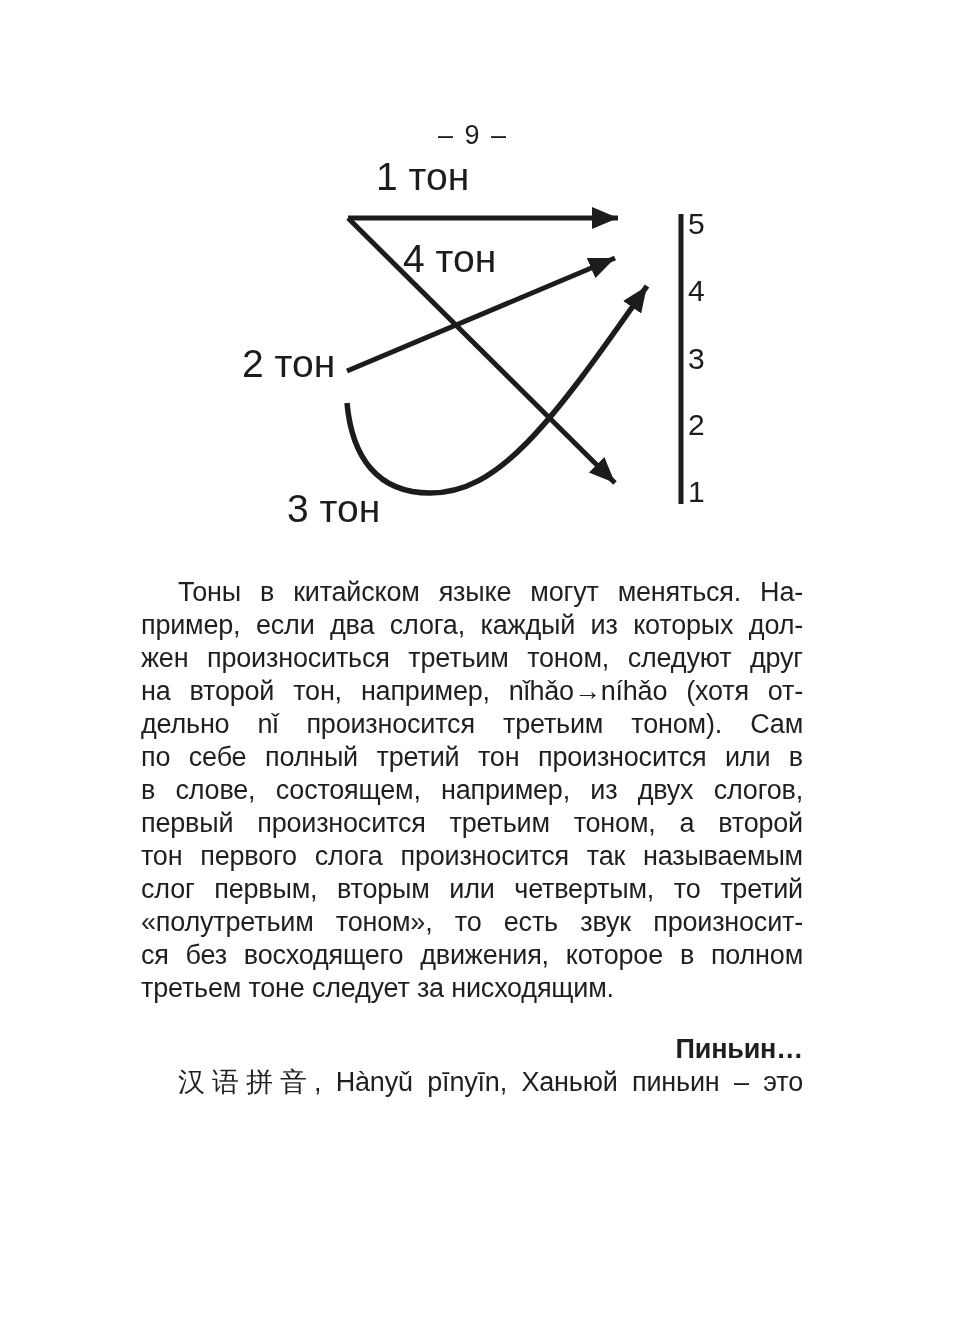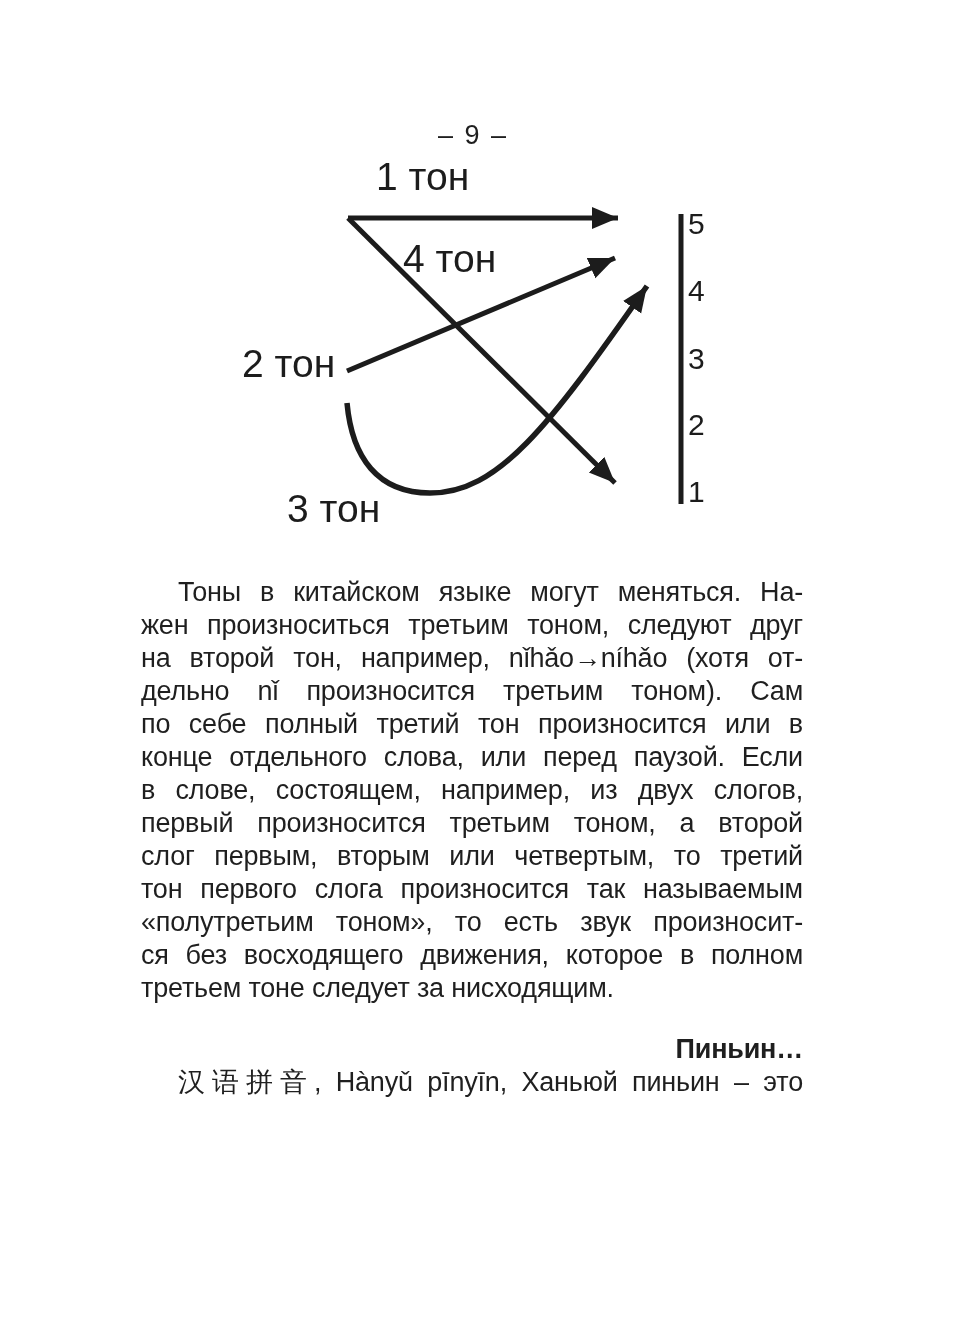--- a/index.html
+++ b/index.html
@@ -113,29 +113,29 @@
 
     <div class="scale-num sn-0">5</div>
     <div class="scale-num sn-1">4</div>
     <div class="scale-num sn-2">3</div>
     <div class="scale-num sn-3">2</div>
     <div class="scale-num sn-4">1</div>
   </div>
 
   <div class="text-block">
     <div class="ln first">Тоны в китайском языке могут меняться. На-</div>
+    <div class="ln">пример, если два слога, каждый из которых дол-</div>
     <div class="ln">жен произноситься третьим тоном, следуют друг</div>
     <div class="ln">на второй тон, например, nǐhǎo→níhǎo (хотя от-</div>
     <div class="ln">дельно nǐ произносится третьим тоном). Сам</div>
     <div class="ln">по себе полный третий тон произносится или в</div>
-    <div class="ln">конце отдельного слова, или перед паузой. Если</div>
     <div class="ln">в слове, состоящем, например, из двух слогов,</div>
     <div class="ln">первый произносится третьим тоном, а второй</div>
+    <div class="ln">тон первого слога произносится так называемым</div>
     <div class="ln">слог первым, вторым или четвертым, то третий</div>
-    <div class="ln">тон первого слога произносится так называемым</div>
     <div class="ln">«полутретьим тоном», то есть звук произносит-</div>
     <div class="ln">ся без восходящего движения, которое в полном</div>
     <div class="ln last">третьем тоне следует за нисходящим.</div>
 
     <div class="heading">Пиньин…</div>
 
     <div class="ln first">汉语拼音, Hànyǔ pīnyīn, Ханьюй пиньин – это</div>
   </div>
 
 </div>

